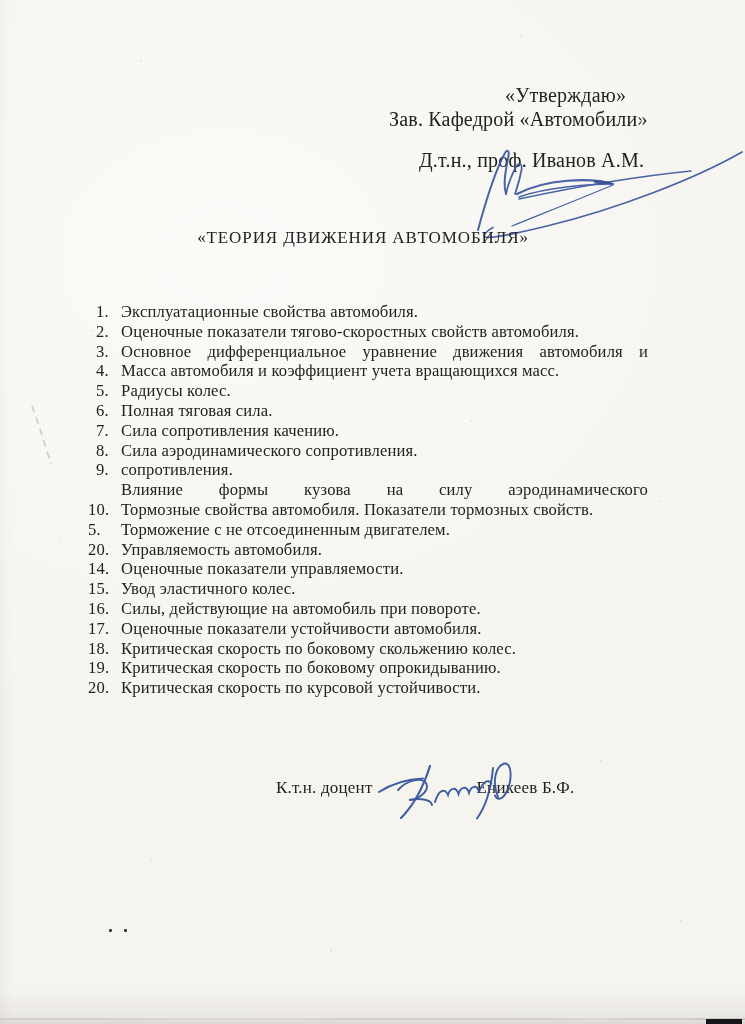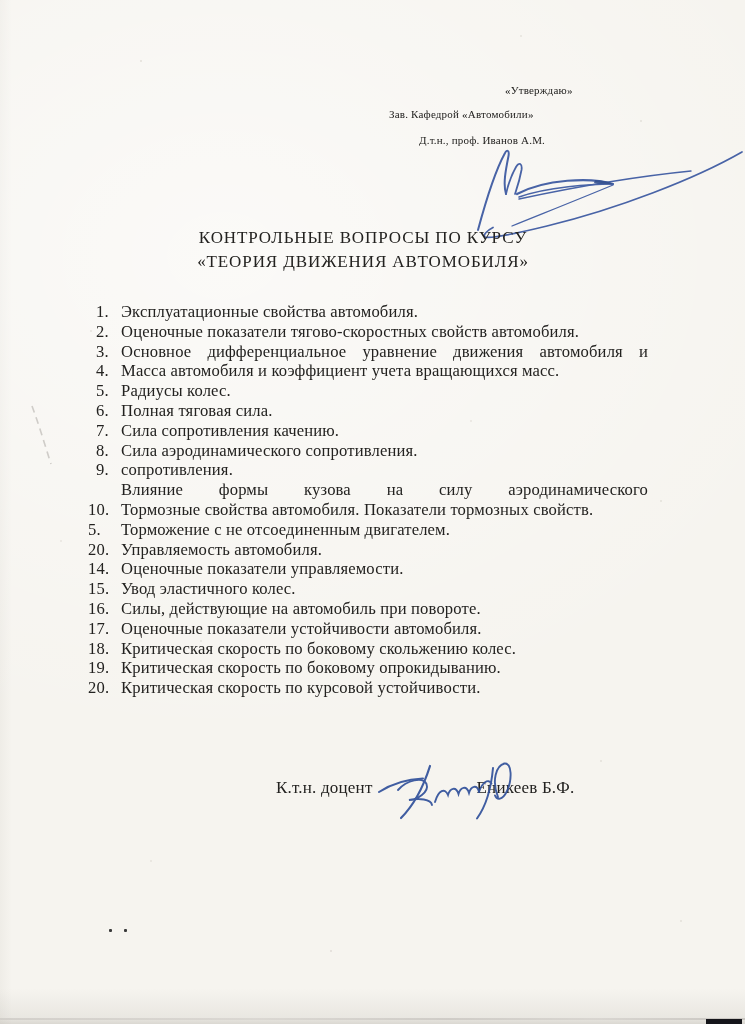--- a/index.html
+++ b/index.html
@@ -10,24 +10,24 @@
     background:
       radial-gradient(ellipse 900px 700px at 30% 25%, rgba(255,255,255,.55), rgba(255,255,255,0) 70%),
       linear-gradient(to bottom, rgba(0,0,0,0) 96.5%, rgba(120,115,105,.10) 99.4%, rgba(120,115,105,.22) 100%),
       linear-gradient(to right, rgba(120,115,105,.06) 0px, rgba(0,0,0,0) 12px),
       #f6f4ef;
     overflow:hidden;
     font-family:"Liberation Serif","DejaVu Serif",serif;
     color:#232220;
   }
   
-  .approve-line{position:absolute;white-space:nowrap;font-size:11px;letter-spacing:.2px;}
+  .approve-line{position:absolute;white-space:nowrap;font-size:20px;letter-spacing:.2px;}
   .ap1{left:505px;top:84px;}
   .ap2{left:389px;top:108px;}
-  .ap3{left:419px;top:134px;}
+  .ap3{left:419px;top:149px;}
   
   .title{
     position:absolute;left:0;top:226px;width:726px;
     text-align:center;font-size:17px;line-height:23.5px;
     letter-spacing:.9px;white-space:nowrap;
   }
   
   .qlist{position:absolute;left:88px;top:302px;width:562px;font-size:16.6px;line-height:19.8px;letter-spacing:.15px;}
   .qrow{display:flex;align-items:flex-start;}
   .qnum{flex:none;width:33px;}
@@ -76,21 +76,20 @@
       <path d="M62,56 C90,41 136,39 158,46" stroke-width="2.2"></path>
       <path d="M158,46 C136,46 92,49 64,59" stroke-width="1.6"></path>
       <path d="M64,61 C120,49 186,38 236,33" stroke-width="1.4"></path>
       <path d="M287,14 C240,41 162,71 92,88 C55,97 35,101 30,99 C27.5,97.5 32,92.5 38,89.5" stroke-width="1.7"></path>
       <path d="M158,47 C122,62 84,77 57,88" stroke-width="1.3"></path>
     </g>
     <path d="M140,42 C148,42.5 155,44 158,46 C152,46.5 145,46 139,45 Z" fill="#34508f" opacity="0.9"></path>
   </svg>
 
   <div class="title">
-    <div>КОНТРОЛЬНЫЕ ВОПРОСЫ ПО КУРСУ</div>
     <div>«ТЕОРИЯ ДВИЖЕНИЯ АВТОМОБИЛЯ»</div>
   </div>
 
   <div class="qlist" id="questions">
       <div class="qrow">
         <span class="qnum single">1.</span>
         <div class="qbody">
           <div class="qline">Эксплуатационные свойства автомобиля.</div>
         </div>
       </div>

